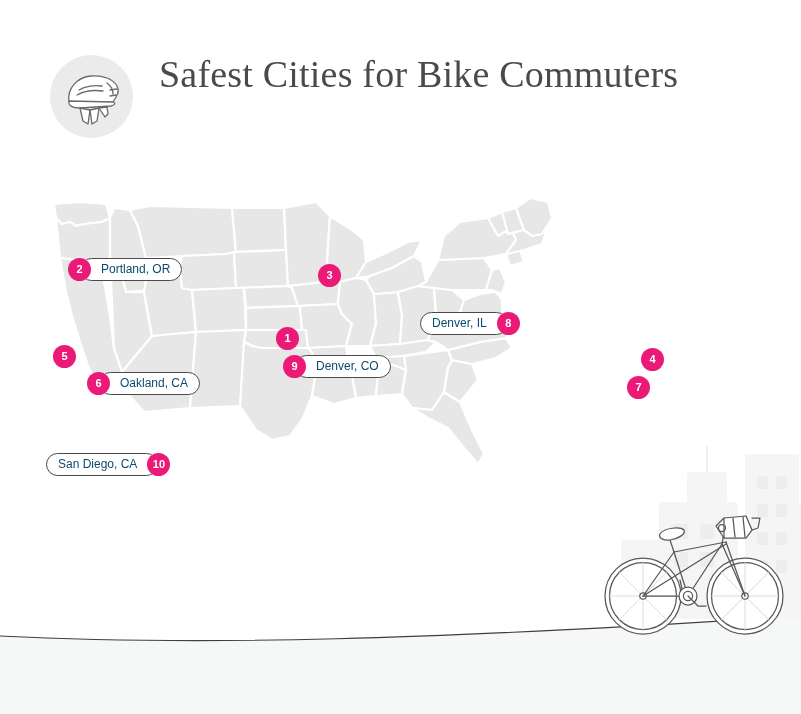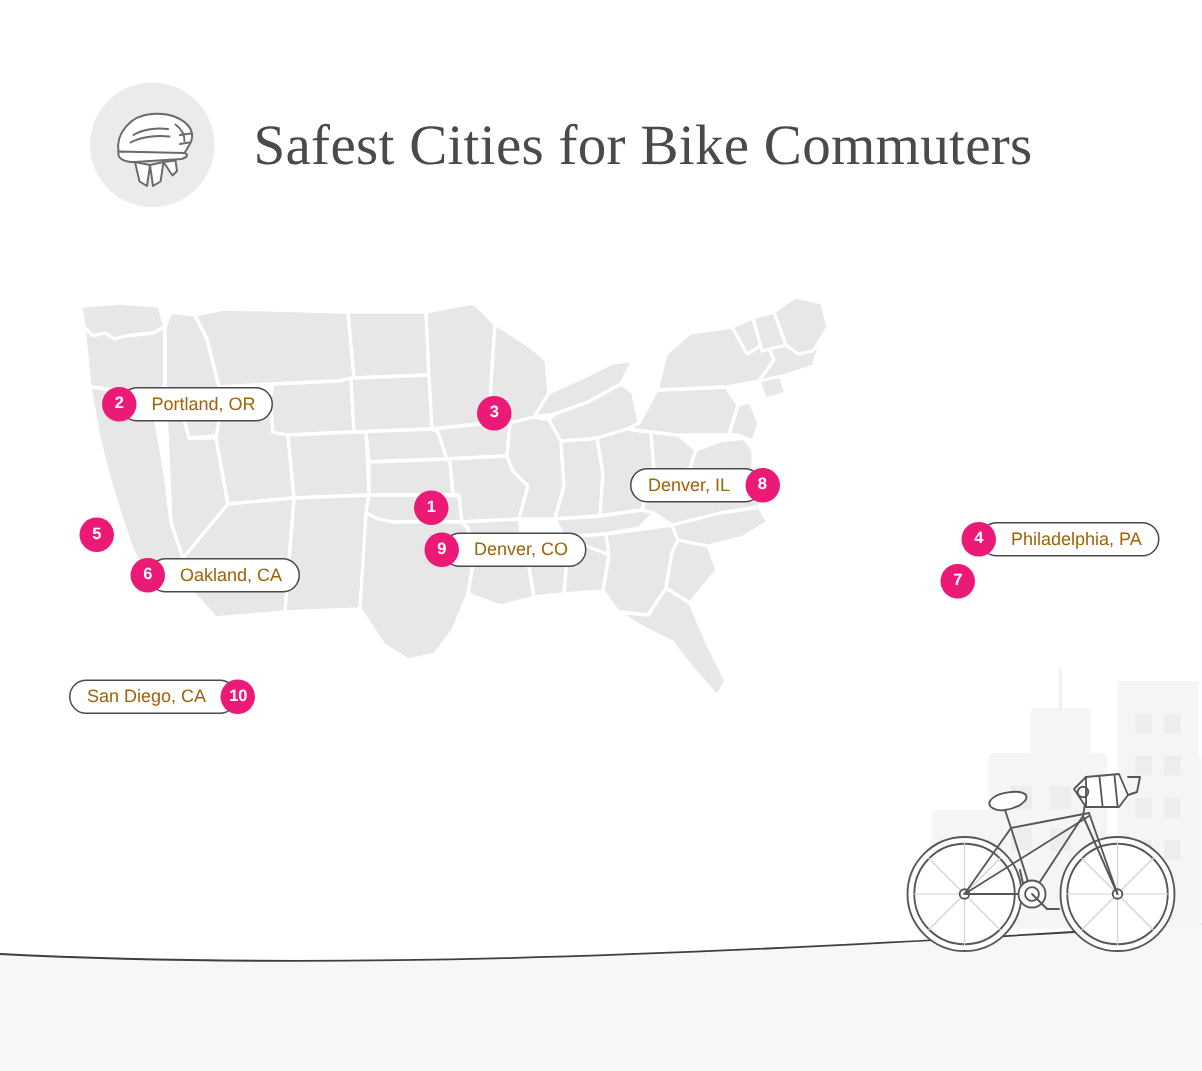--- a/index.html
+++ b/index.html
@@ -24,24 +24,23 @@
     left: 0;
     top: 0;
     width: 801px;
     height: 714px;
     pointer-events: none;
   }
 
   
   #header {
     position: absolute;
-    left: 60px;
+    left: 50px;
     top: 55px;
     display: flex;
-    align-items: center;
     gap: 26px;
   }
   #helmet-badge {
     width: 83px;
     height: 83px;
     border-radius: 50%;
     background: #ebebeb;
     display: flex;
     align-items: center;
     justify-content: center;
@@ -91,21 +90,21 @@
     position: relative;
     z-index: 3;
   }
   .pill {
     background: #ffffff;
     border: 1px solid #4a4a4a;
     border-radius: 12px;
     height: 21px;
     line-height: 21px;
     font-size: 12px;
-    color: #a16207;
+    color: #0c4a6e;
     padding: 0 11px;
     position: relative;
     z-index: 1;
   }
   .pin-left .pill { margin-left: -11px; padding-left: 20px; }
   .pin-right .pill { margin-right: -11px; padding-right: 20px; }
 
   
   #scene {
     position: absolute;
@@ -260,21 +259,20 @@
       </div>
       <div class="city-marker pin-left" style="left: 68px; top: 257px;">
         <div class="pin">2</div>
         <div class="pill">Portland, OR</div>
       </div>
       <div class="city-marker pin-right" style="left: 318px; top: 263px;">
         <div class="pin">3</div>
       </div>
       <div class="city-marker pin-left" style="left: 641px; top: 347px;">
         <div class="pin">4</div>
-        <div class="pill">Philadelphia, PA</div>
       </div>
       <div class="city-marker pin-left" style="left: 53px; top: 344px;">
         <div class="pin">5</div>
       </div>
       <div class="city-marker pin-left" style="left: 87px; top: 371px;">
         <div class="pin">6</div>
         <div class="pill">Oakland, CA</div>
       </div>
       <div class="city-marker pin-left" style="left: 627px; top: 375px;">
         <div class="pin">7</div>

